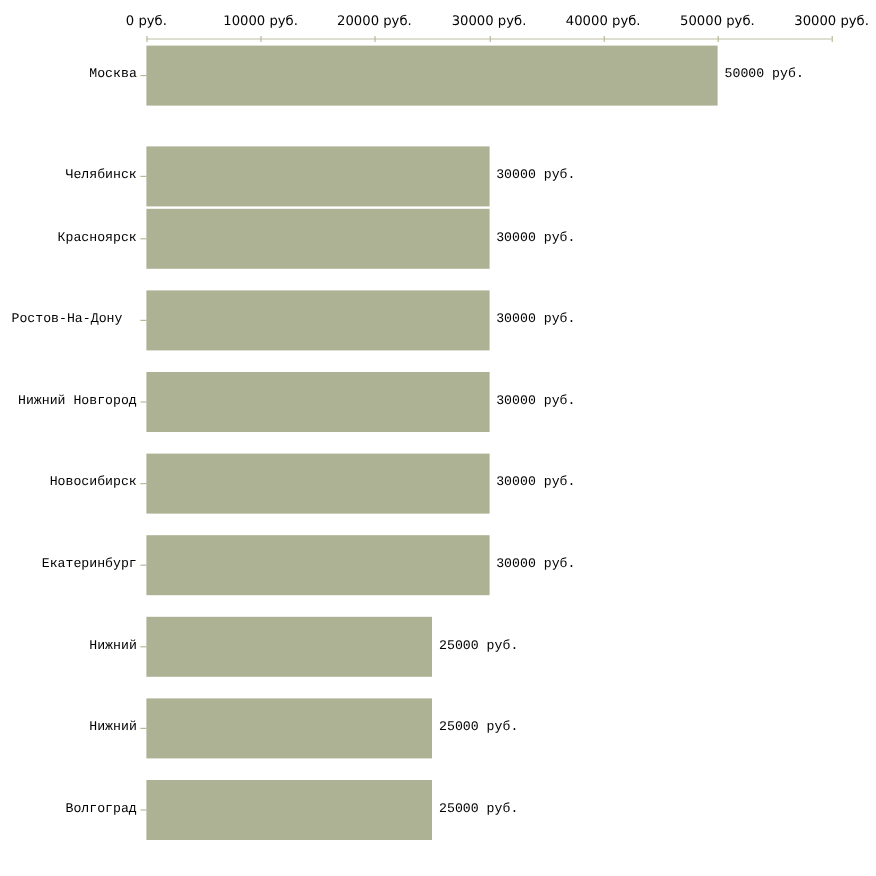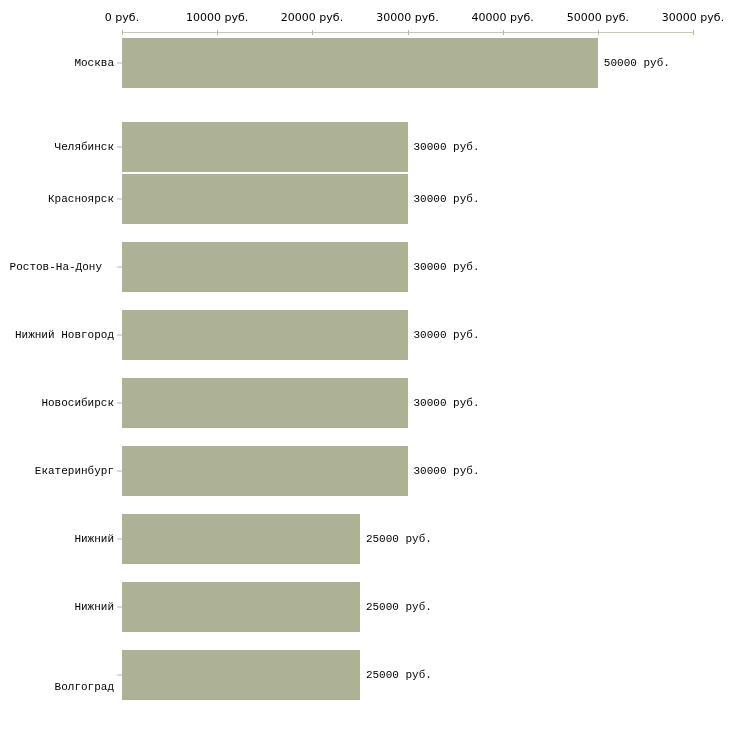--- a/index.html
+++ b/index.html
@@ -173,20 +173,20 @@
         <div class="bar" style="left: 122px; width: 237.917px; background: rgb(174, 178, 148);"></div>
         <div class="bar-value" style="left: 365.917px;">25000 руб.</div>
       </div>
       <div class="bar-row" style="top: 582px; height: 50px;">
         <div class="cat-label" style="right: 616px;">Нижний</div>
         <div class="cat-tick" style="left: 117px;"></div>
         <div class="bar" style="left: 122px; width: 237.917px; background: rgb(174, 178, 148);"></div>
         <div class="bar-value" style="left: 365.917px;">25000 руб.</div>
       </div>
       <div class="bar-row" style="top: 650px; height: 50px;">
-        <div class="cat-label" style="right: 616px; margin-top: 12px;">Волгоград</div>
+        <div class="cat-label" style="right: 616px;">Волгоград</div>
         <div class="cat-tick" style="left: 117px;"></div>
         <div class="bar" style="left: 122px; width: 237.917px; background: rgb(174, 178, 148);"></div>
         <div class="bar-value" style="left: 365.917px;">25000 руб.</div>
       </div>
     </div>
 
 </div>
 
 </body></html>

